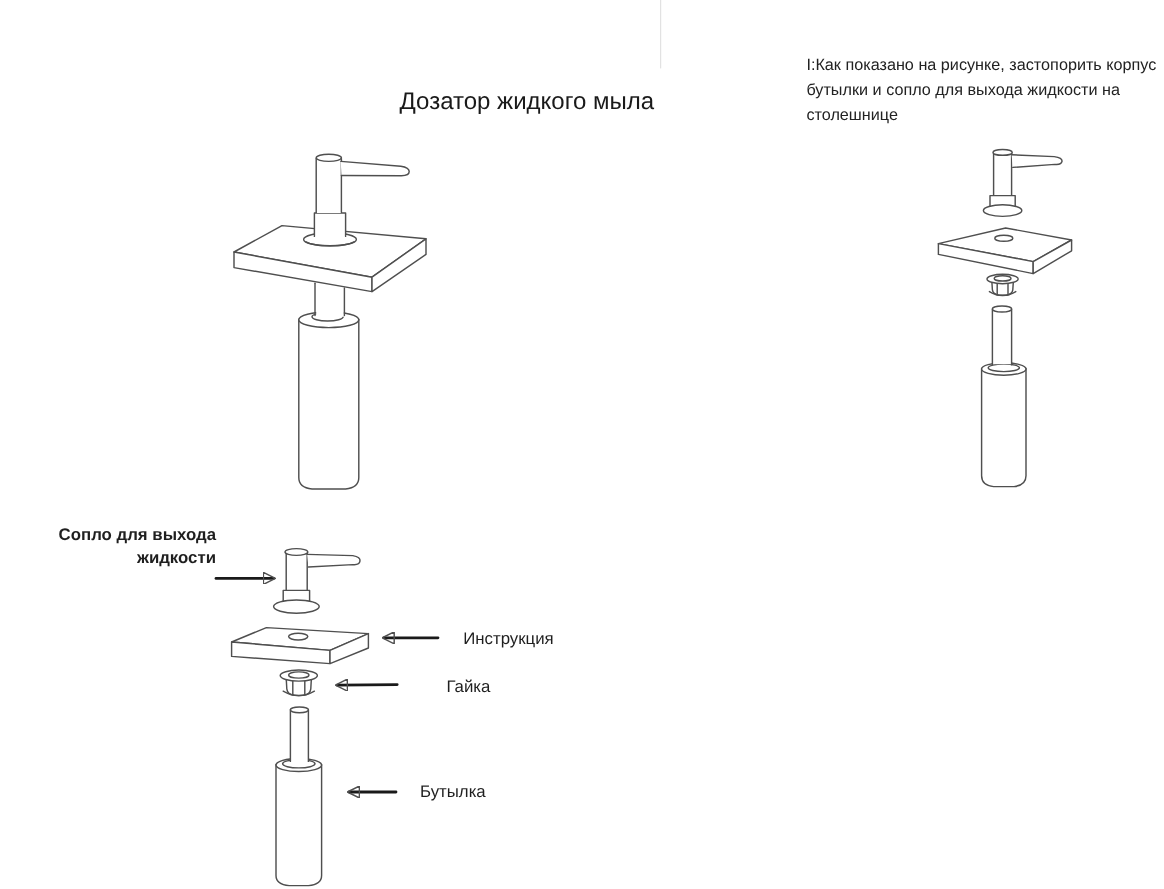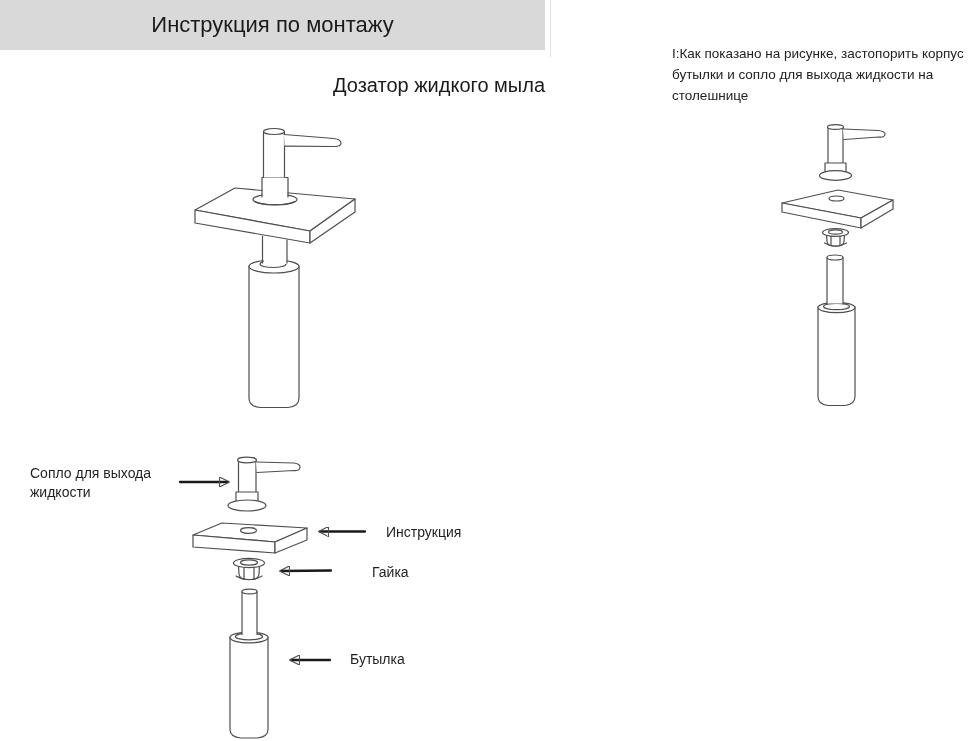--- a/index.html
+++ b/index.html
@@ -9,40 +9,37 @@
   }
   .header-bar {
     position:absolute; left:0; top:0; width:545px; height:50px;
     background:#d9d9d9; text-align:center; line-height:50px;
     font-size:22px; color:#1a1a1a;
   }
   .divider-tick { position:absolute; left:550px; top:0; width:1px; height:57px; background:#e2e2e2; }
   .subtitle { position:absolute; left:0; top:74px; width:545px; text-align:right; font-size:20px; color:#1a1a1a; }
   .instruction { position:absolute; left:672px; top:43px; width:300px; font-size:13.5px; line-height:21px; color:#222; }
   .lbl { position:absolute; font-size:14px; line-height:16px; color:#1f1f1f; white-space:nowrap; }
-  .lbl-nozzle { left:30px; top:464px; width:150px; text-align:left; line-height:19px; white-space:normal; }
+  .lbl-nozzle { left:30px; top:436px; width:150px; text-align:right; line-height:19px; white-space:normal;font-weight:bold; }
   .lbl-countertop { left:386px; top:524px; }
   .lbl-nut { left:372px; top:564px; }
   .lbl-bottle { left:350px; top:651px; }
   svg.drawing { position:absolute; left:0; top:0; }
   .drawing path, .drawing ellipse, .drawing line, .drawing rect {
     stroke:#4f4f4f; stroke-width:1.2; fill:none; stroke-linecap:round; stroke-linejoin:round;
   }
   .drawing .wf { fill:#ffffff; }
   .drawing .fo { stroke:none; fill:#ffffff; }
   .drawing .arrow { stroke:#1a1a1a; stroke-width:2.3; }
 </style>
 </head>
 <body>
 
 <div class="page">
 
-  <div class="header-bar">
-    <span>Инструкция по монтажу</span>
-  </div>
   <div class="divider-tick"></div>
 
   <div class="subtitle">Дозатор жидкого мыла</div>
 
   <div class="instruction">I:Как показано на рисунке, застопорить корпус бутылки и сопло для выхода жидкости на столешнице</div>
 
   <svg class="drawing" width="970" height="741" viewBox="0 0 970 741">
     <defs>
       <marker id="ah" viewBox="0 0 10 10" refX="8.5" refY="5" markerWidth="11" markerHeight="10" orient="auto" markerUnits="userSpaceOnUse">
         <path d="M0,0 L10,5 L0,10 Z" fill="#1a1a1a" stroke="none"></path>

